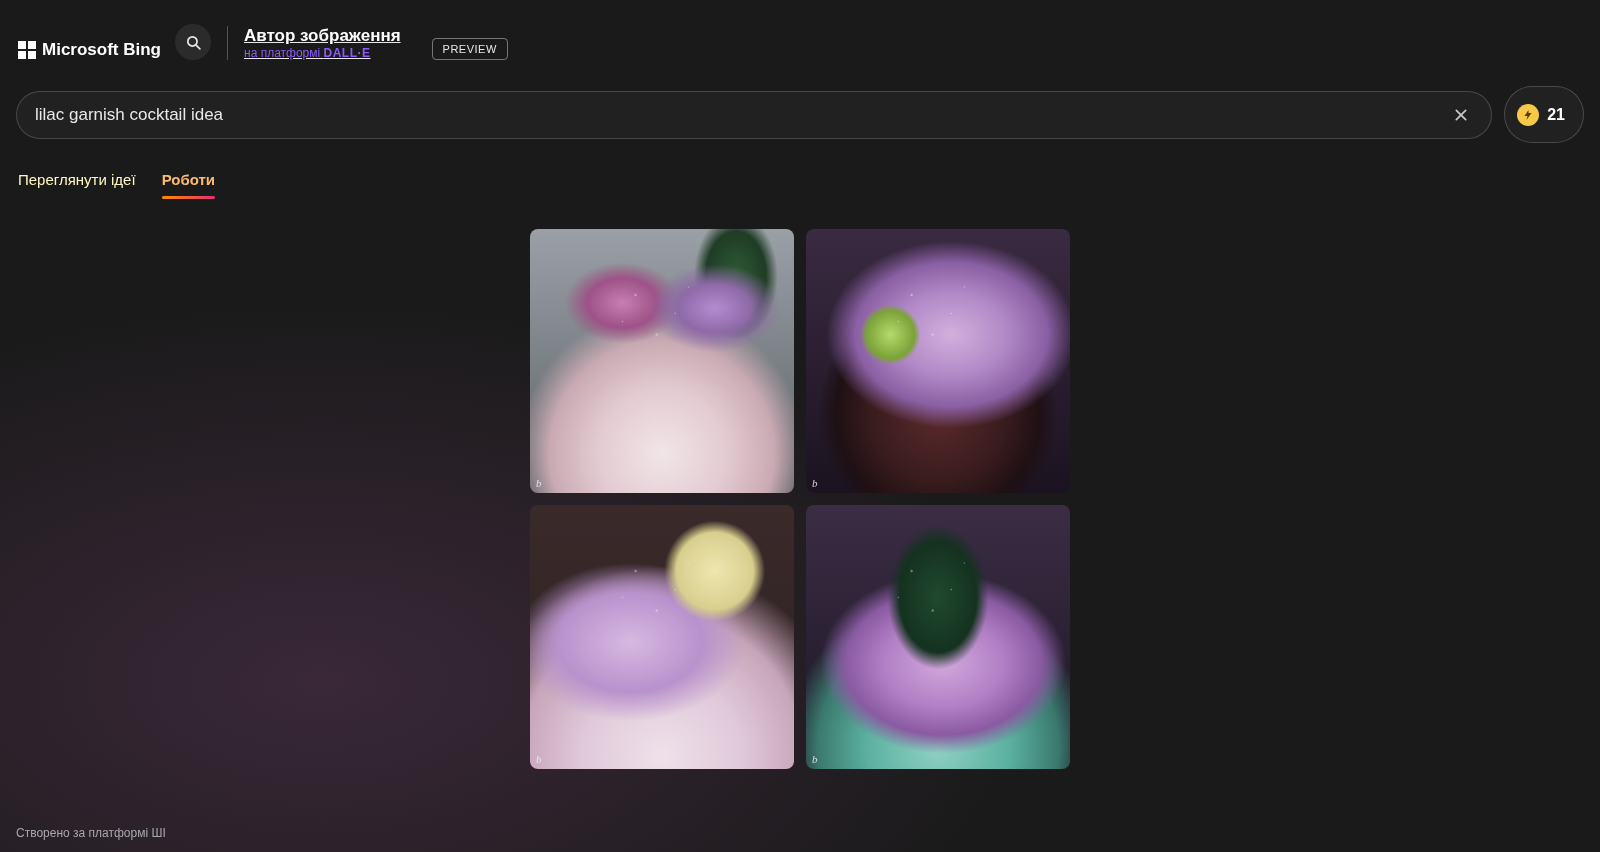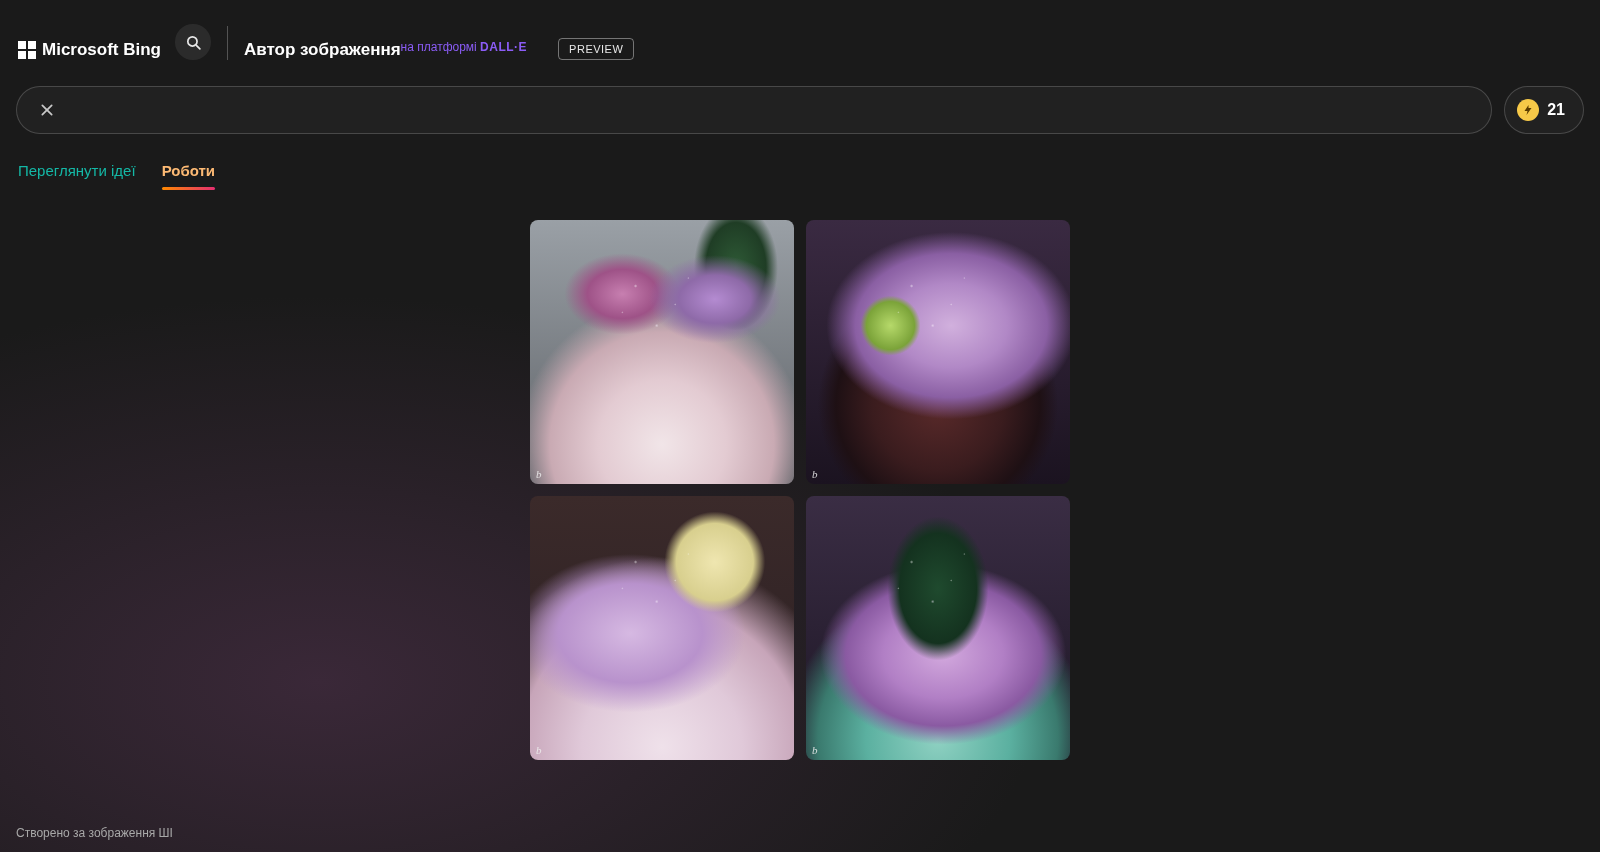--- a/index.html
+++ b/index.html
@@ -47,21 +47,21 @@
     align-items: center;
     justify-content: center;
     cursor: pointer;
   }
   .vline {
     width: 1px;
     height: 34px;
     background: rgba(255,255,255,0.25);
     margin: 0 16px;
   }
-  .title-block { display: flex; flex-direction: row; }
+  .title-block { display: flex; flex-direction: column; text-decoration: underline; }
   .title-main { font-size: 17px; font-weight: 600; color: #fff; }
   .title-sub { font-size: 12px; color: #8b5cf6; }
   .title-sub b { font-weight: 700; letter-spacing: 0.5px; }
   .preview-badge {
     margin-left: 31px;
     border: 1px solid rgba(255,255,255,0.4);
     border-radius: 4px;
     padding: 4px 10px;
     font-size: 11px;
     color: #e8e8e8;
@@ -95,21 +95,21 @@
   .clear-btn {
     color: #bbb;
     cursor: pointer;
     display: flex;
     align-items: center;
     justify-content: center;
     width: 24px;
     height: 24px;
   }
   .credits-pill {
-    height: 48px;
+    height: 57px;
     border: 1px solid rgba(255,255,255,0.18);
     border-radius: 28px;
     background: rgba(255,255,255,0.03);
     display: flex;
     align-items: center;
     gap: 8px;
     padding: 0 18px 0 12px;
   }
   .credit-circle {
     width: 22px;
@@ -124,21 +124,21 @@
 
   .tabs {
     margin-top: 28px;
     padding: 0 18px;
     display: flex;
     gap: 26px;
     border-bottom: 1px solid rgba(255,255,255,0.0);
   }
   .tab {
     font-size: 15px;
-    color: #14b8a6;
+    color: #fef9c3;
     padding-bottom: 10px;
     cursor: pointer;
     position: relative;
   }
   .tab.active {
     color: #fdba74;
     font-weight: 600;
   }
   .tab.active::after {
     content: "";
@@ -265,20 +265,21 @@
     <span class="title-main">Автор зображення</span>
     <span class="title-sub">
       <span>на платформі </span><b>DALL·E</b>
     </span>
   </div>
   <div class="preview-badge">PREVIEW</div>
 </div>
 
 <div class="prompt-bar">
   <div class="prompt-input-wrap">
+    <input class="prompt-input" type="text" value="lilac garnish cocktail idea" style="">
     <span class="clear-btn">
       <svg width="16" height="16" viewBox="0 0 24 24" stroke="#c8c8c8" stroke-width="2.6" stroke-linecap="round">
         <line x1="5" y1="5" x2="19" y2="19"></line>
         <line x1="19" y1="5" x2="5" y2="19"></line>
       </svg>
     </span>
   </div>
   <div class="credits-pill">
     <span class="credit-circle">
       <svg width="12" height="12" viewBox="0 0 24 24" fill="#5a3b00">
@@ -308,13 +309,13 @@
       <div class="tile-inner t3"></div>
       <span class="watermark">b</span>
     </div>
     <div class="tile speckle">
       <div class="tile-inner t4"></div>
       <span class="watermark">b</span>
     </div>
   </div>
 </div>
 
-<div class="footer-note">Створено за зображення ШІ</div>
+<div class="footer-note">Створено за платформі ШІ</div>
 
 </body></html>

